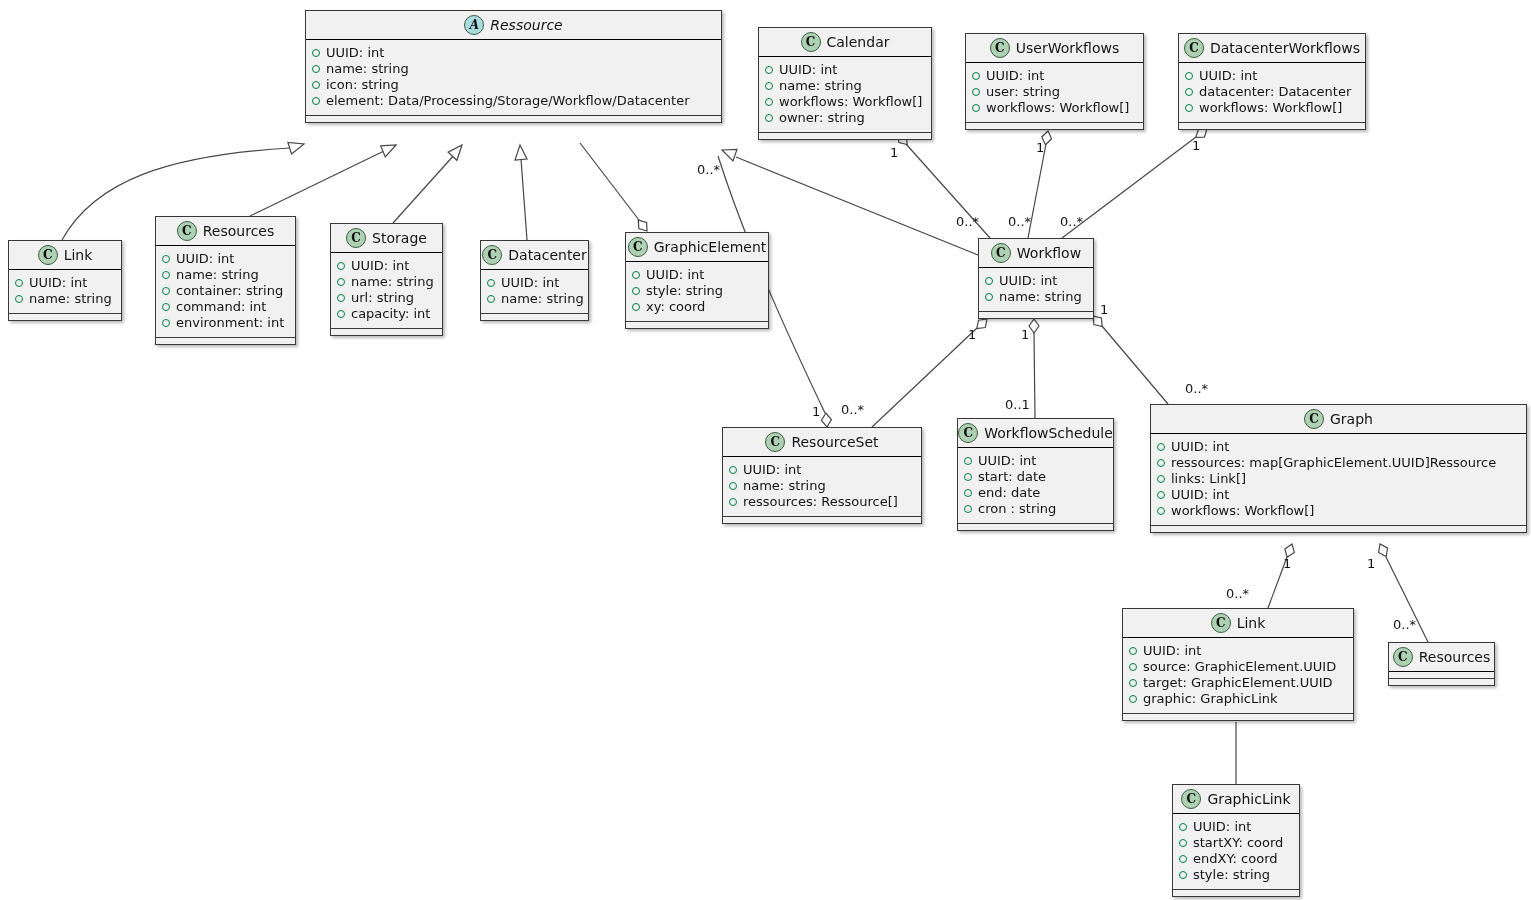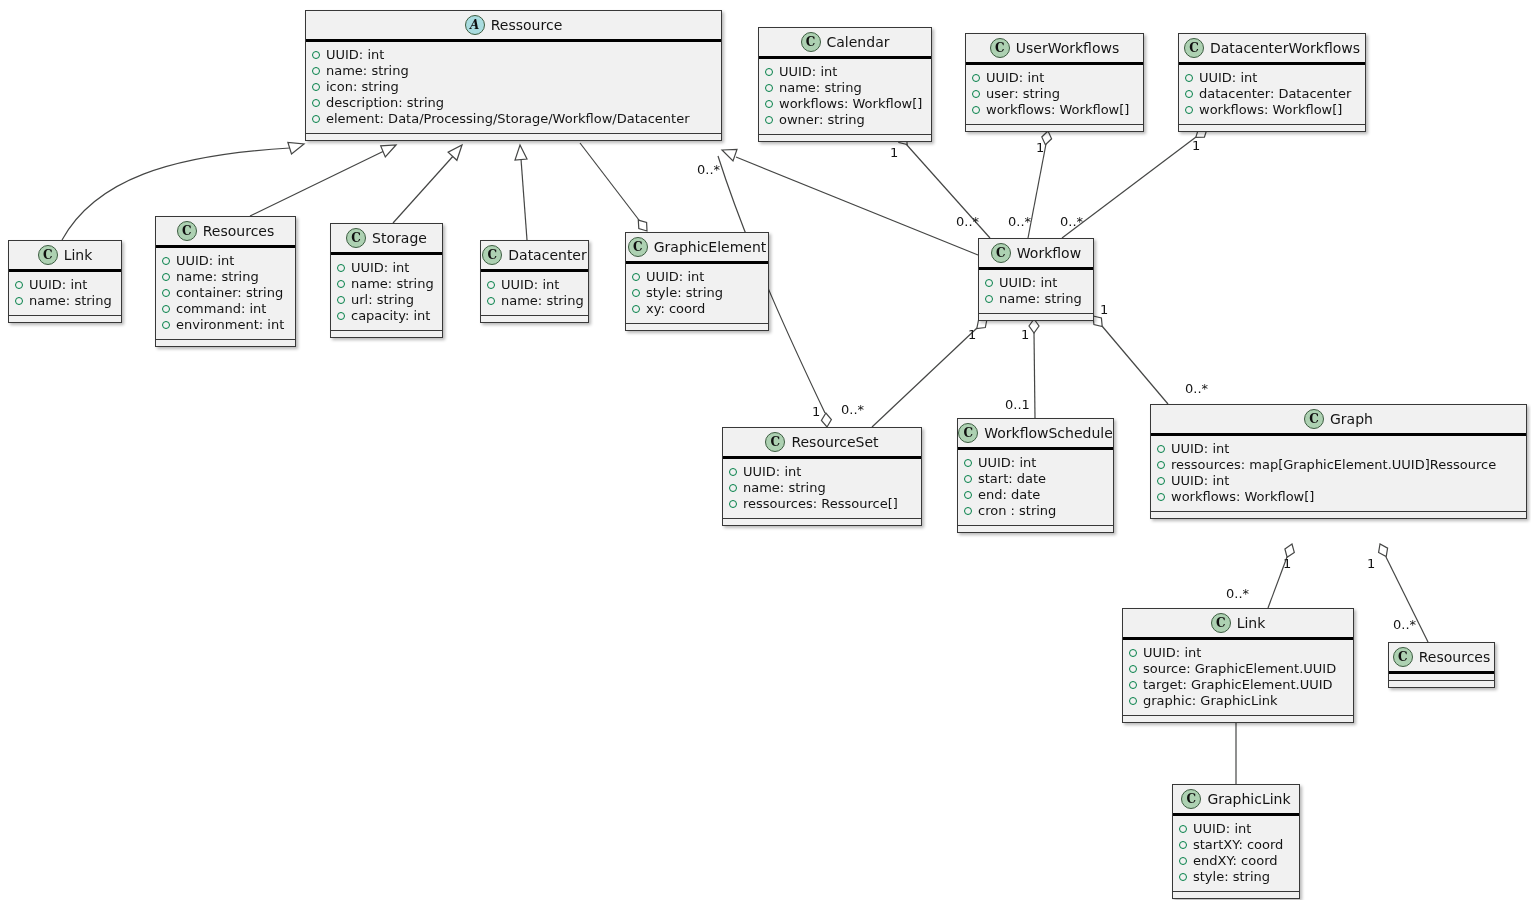--- a/index.html
+++ b/index.html
@@ -8,22 +8,22 @@
   #edges{position:absolute;left:0;top:0;}
   .uml-class{position:absolute;background:#F1F1F1;border:1px solid #383838;
              box-shadow:2px 2px 3px rgba(0,0,0,.28);font-size:13px;}
   .uml-title{display:flex;align-items:center;justify-content:center;gap:6px;
              padding:4px 8px;font-size:14px;white-space:nowrap;}
   .uml-title .icon-circle{display:inline-flex;align-items:center;justify-content:center;
              width:18px;height:18px;border-radius:50%;border:1px solid #3c5c40;
              font-family:"DejaVu Serif", serif;font-weight:bold;font-size:12px;color:#101010;flex:0 0 auto;}
   .icon-class{background:#ADD1B2;}
   .icon-abstract{background:#A9DCDF;font-style:italic;}
-  .title-abstract .title-text{}
-  .uml-attrs{border-top:3px solid #000000;padding:5px 8px 6px 6px;}
+  .title-abstract .title-text{font-style:italic;}
+  .uml-attrs{border-top:1px solid #000000;padding:5px 8px 6px 6px;}
   .uml-attrs:empty{height:6px;padding:0;}
   .attr{display:flex;align-items:center;gap:6px;line-height:16px;white-space:nowrap;}
   .vis-circle{width:6px;height:6px;border:1.4px solid #038048;border-radius:50%;flex:0 0 auto;}
   .uml-methods{border-top:1px solid #383838;height:6px;}
   #edges line, #edges path{stroke:#454645;stroke-width:1.2;fill:none;}
   #edges polygon{stroke:#454645;stroke-width:1.2;fill:#ffffff;}
   #edges text{font-family:"DejaVu Sans", sans-serif;font-size:13px;fill:#141414;}
 </style>
 </head>
 <body>
@@ -143,24 +143,20 @@
     <div class="attr">
           <span class="vis-circle"></span>
           <span>name: string</span>
         </div>
     <div class="attr">
           <span class="vis-circle"></span>
           <span>icon: string</span>
         </div>
     <div class="attr">
           <span class="vis-circle"></span>
-          <span>description: string</span>
-        </div>
-    <div class="attr">
-          <span class="vis-circle"></span>
           <span>element: Data/Processing/Storage/Workflow/Datacenter</span>
         </div>
   </div>
   <div class="uml-methods"></div>
 </div>
 
 <div class="uml-class" style="left:758px;top:27px;width:172px;">
   <div class="uml-title">
     <span class="icon-circle icon-class">C</span>
     <span class="title-text">Calendar</span>
@@ -419,20 +415,24 @@
     <div class="attr">
           <span class="vis-circle"></span>
           <span>UUID: int</span>
         </div>
     <div class="attr">
           <span class="vis-circle"></span>
           <span>ressources: map[GraphicElement.UUID]Ressource</span>
         </div>
     <div class="attr">
           <span class="vis-circle"></span>
+          <span>links: Link[]</span>
+        </div>
+    <div class="attr">
+          <span class="vis-circle"></span>
           <span>UUID: int</span>
         </div>
     <div class="attr">
           <span class="vis-circle"></span>
           <span>workflows: Workflow[]</span>
         </div>
   </div>
   <div class="uml-methods"></div>
 </div>
 

